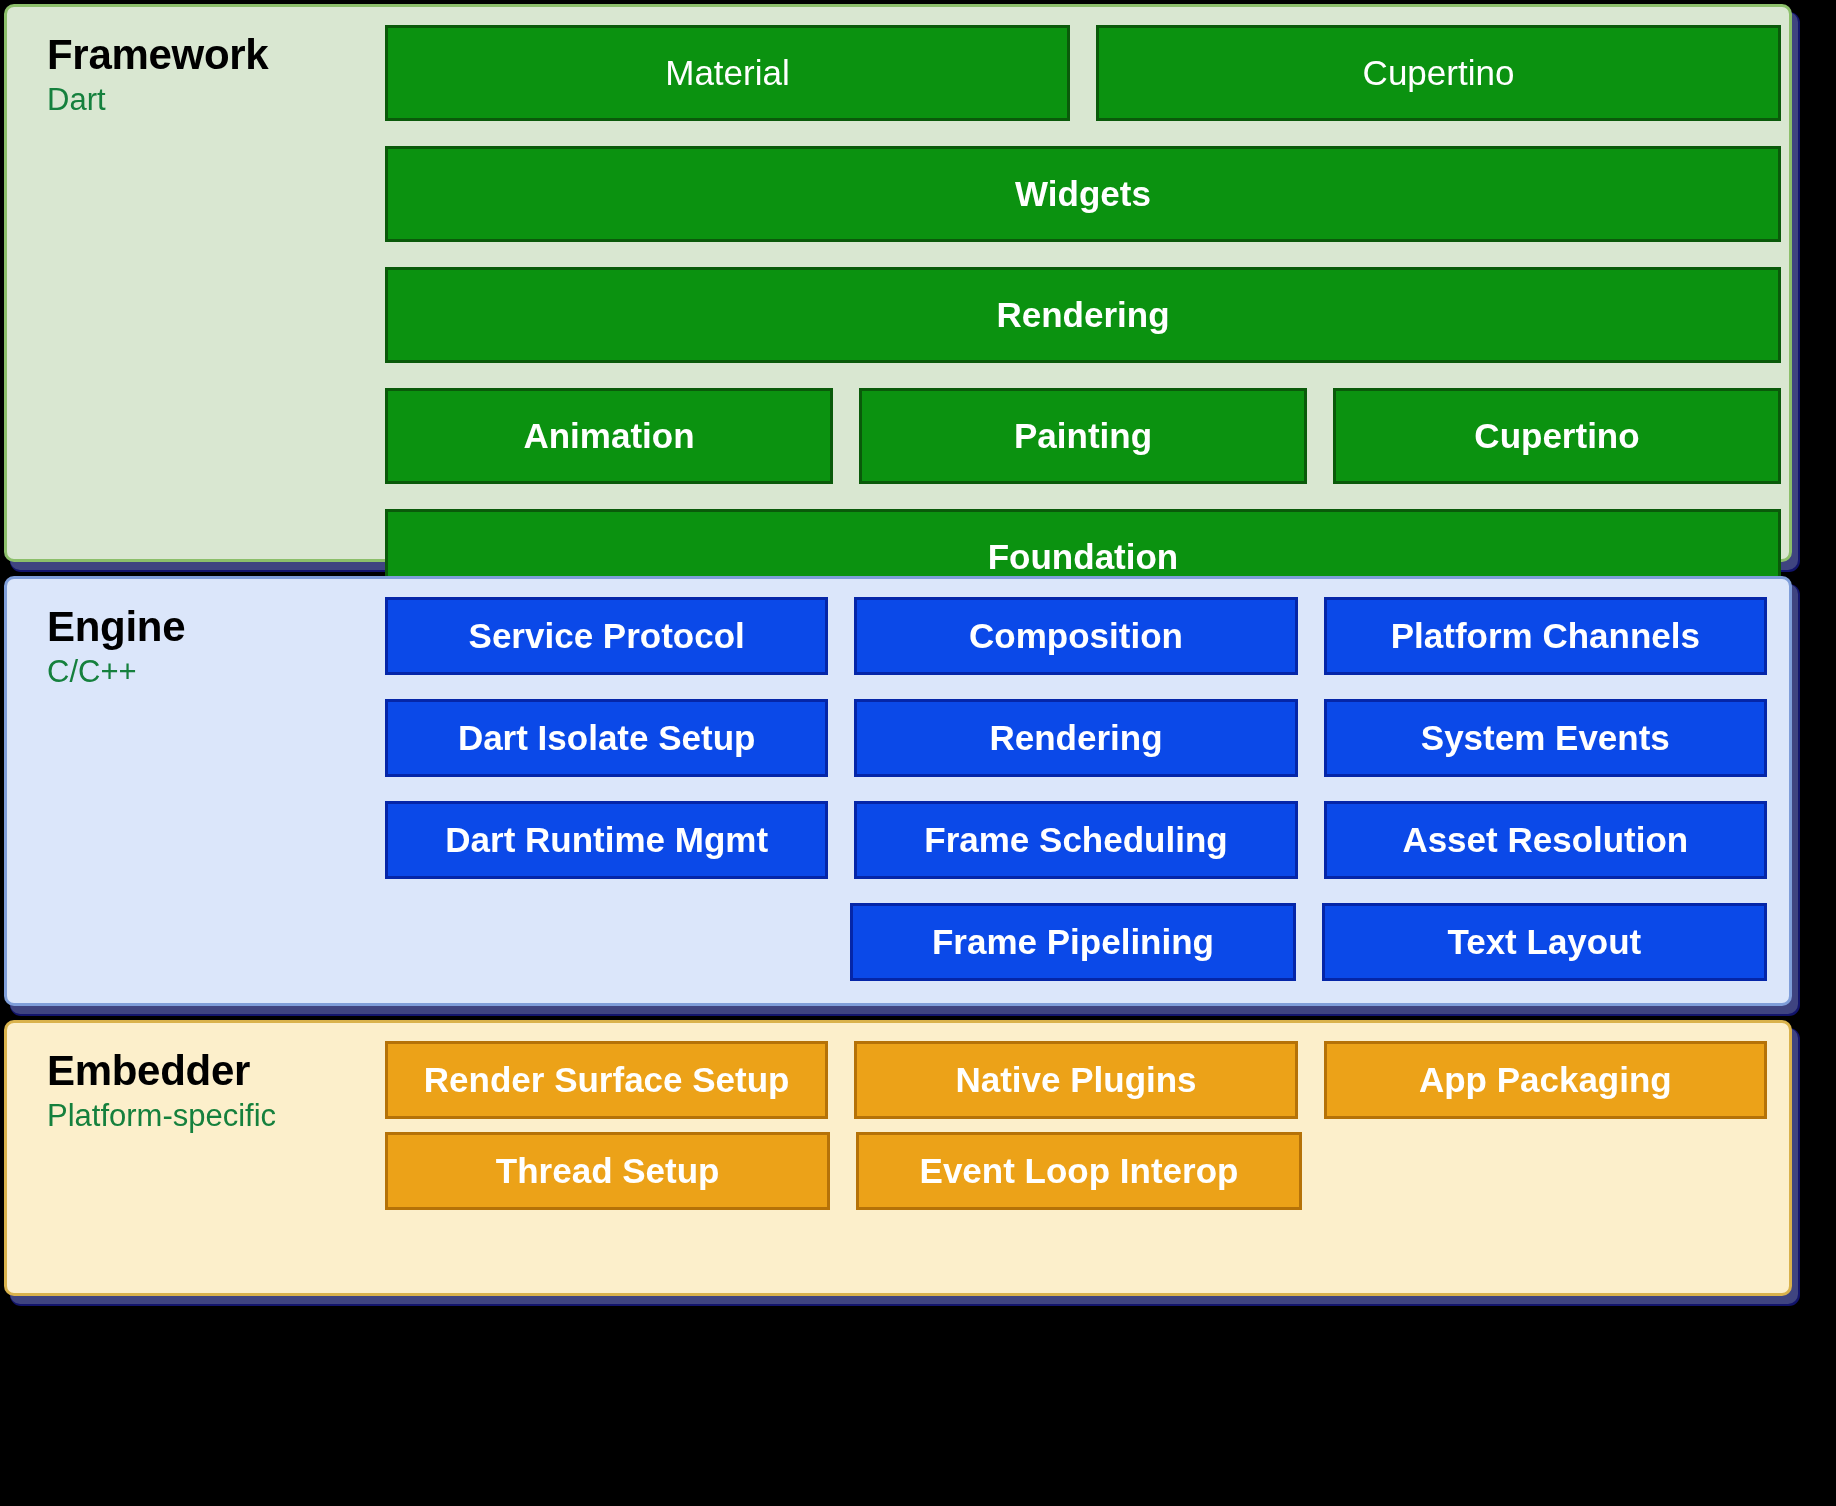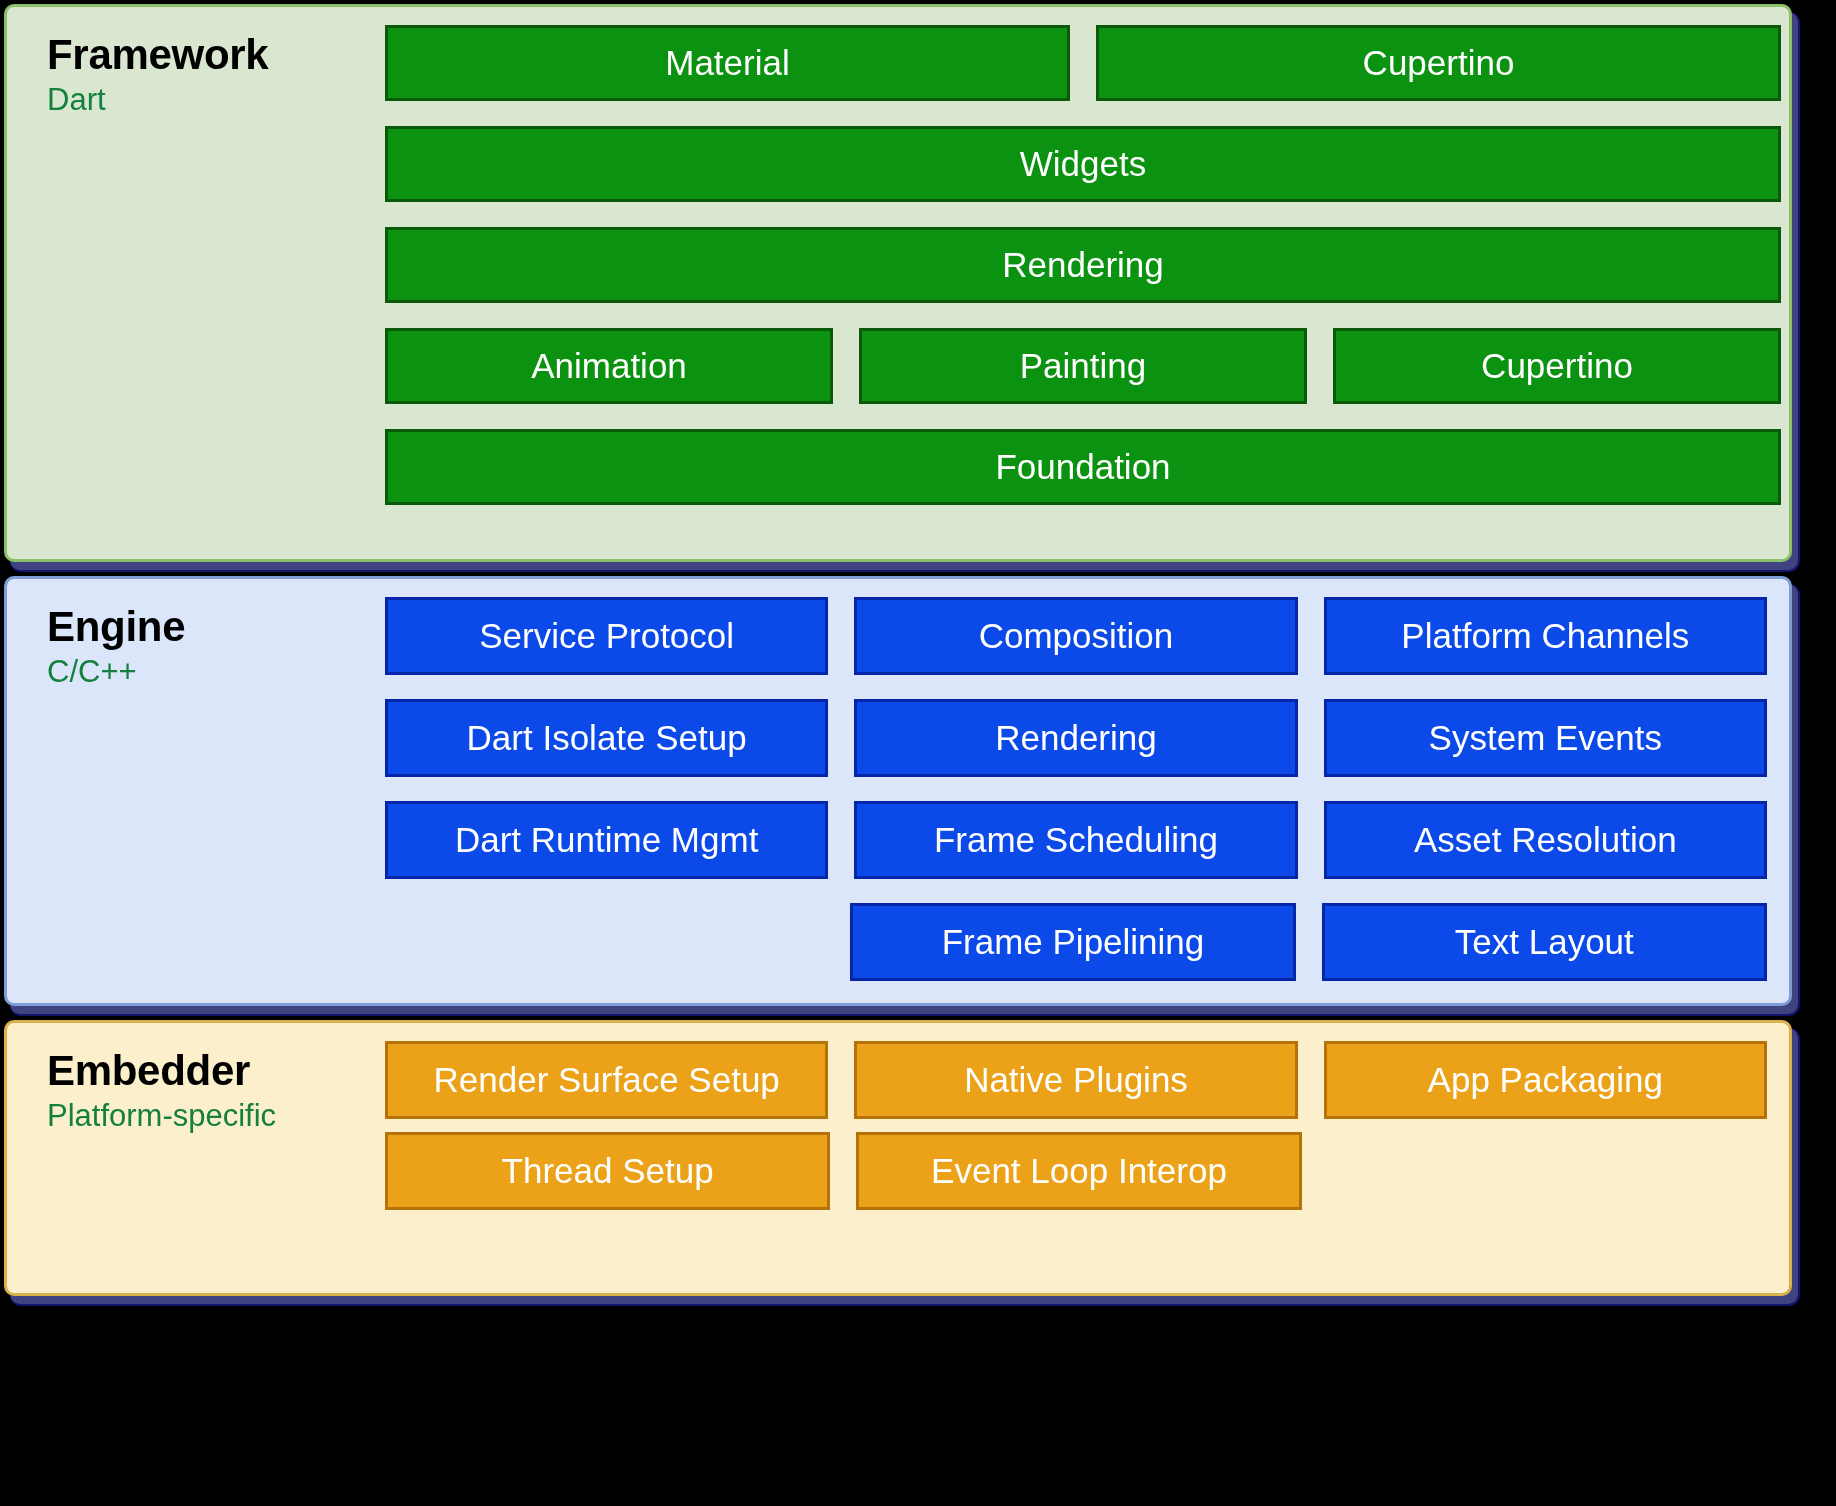--- a/index.html
+++ b/index.html
@@ -105,37 +105,37 @@
     color: #ffffff;
     font-weight: 400;
     line-height: 1.1;
     overflow: hidden;
     white-space: nowrap;
   }
 
   .box-green {
     background: #0b9210;
     border-color: #0a5a0a;
-    height: 76px;
+    height: 96px;
     font-size: 35px;
   }
   .box-blue {
     background: #0b49e8;
     border-color: #0526a8;
     height: 78px;
     font-size: 35px;
   }
   .box-orange {
     background: #eca218;
     border-color: #b57208;
     height: 78px;
     font-size: 35px;
   }
 
-  .f1 { flex: 1 1 0; }
+  .f1 { flex: 1 1 0; font-weight: bold; }
   .f3 { flex: 3 1 0; }
   .spacer { flex: 1 1 0; }
 
   
   .layer-framework .row { gap: 26px; }
   .layer-framework .layer-body { gap: 25px; }
 
   .layer-engine .layer-body { gap: 24px; }
   .layer-embedder .layer-body { }
 </style>

